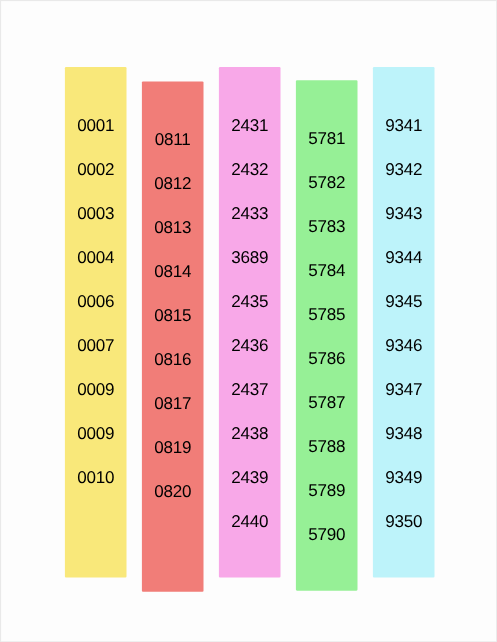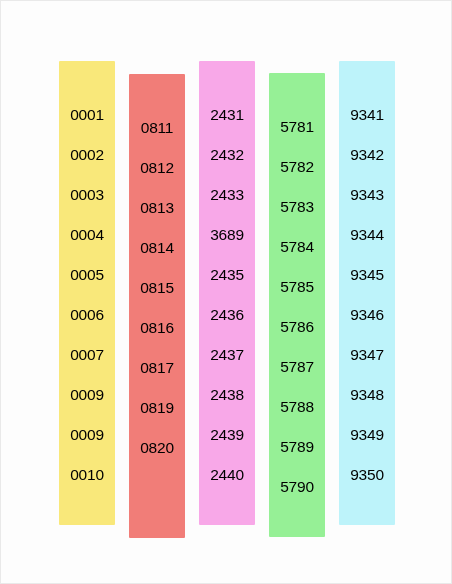--- a/index.html
+++ b/index.html
@@ -67,21 +67,20 @@
 <body>
 
 <div id="page-sheet">
   <div id="strip-board">
 
   <div class="ticket-strip" style="background: rgb(249, 232, 122);">
         <div class="ticket-number">0001</div>
         <div class="ticket-number">0002</div>
         <div class="ticket-number">0003</div>
         <div class="ticket-number">0004</div>
-        <div class="ticket-number">0005</div>
         <div class="ticket-number">0006</div>
         <div class="ticket-number">0007</div>
         <div class="ticket-number">0009</div>
         <div class="ticket-number">0009</div>
         <div class="ticket-number">0010</div>
       </div>
       <div class="ticket-strip" style="background: rgb(241, 125, 120); margin-top: 13px;">
         <div class="ticket-number">0811</div>
         <div class="ticket-number">0812</div>
         <div class="ticket-number">0813</div>

